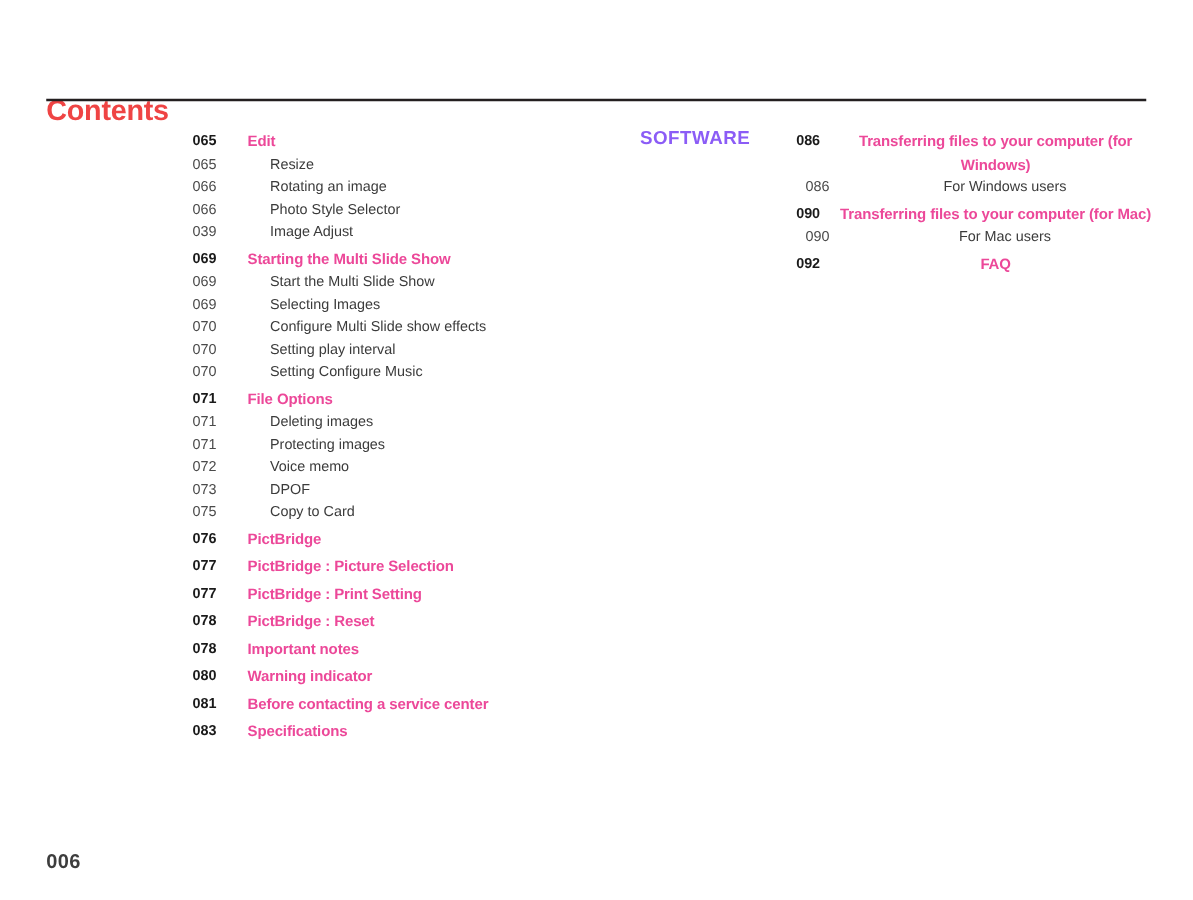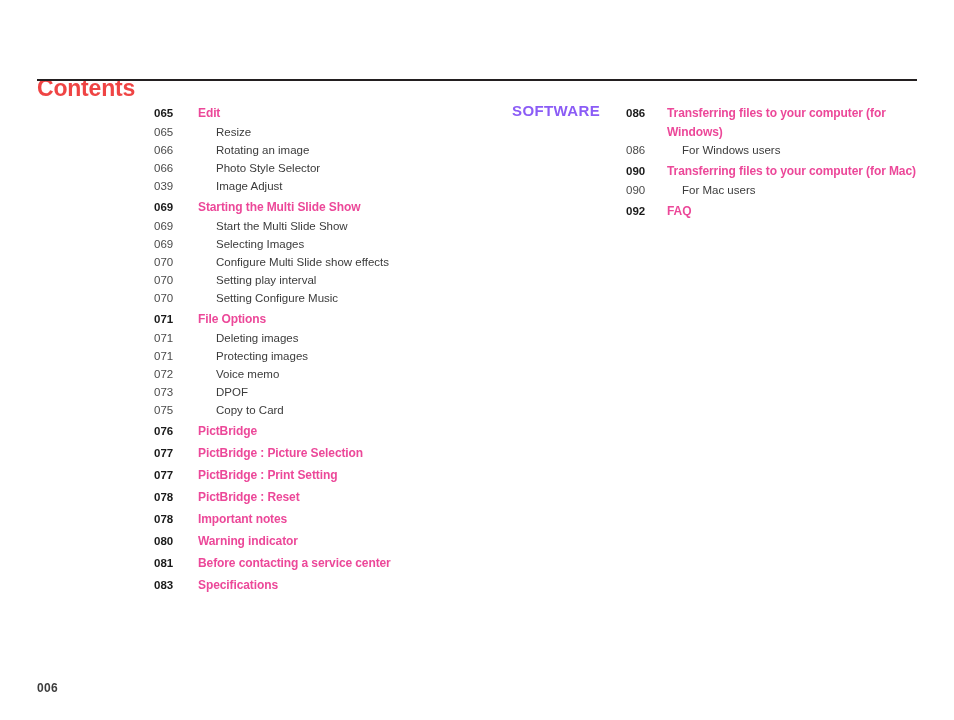--- a/index.html
+++ b/index.html
@@ -42,21 +42,21 @@
     height: 2px;
     background: #231f20;
   }
 
   
   .col {
     position: absolute;
     top: 101px;
   }
   .col-left  { left: 154px; width: 330px; }
-  .col-right { left: 626px; width: 300px; }
+  .col-right { left: 626px; width: 300px; text-align: center; }
 
   
   .section-label {
     position: absolute;
     left: 512px;
     top: 102px;
     font-size: 15px;
     font-weight: bold;
     color: #8b5cf6;
     letter-spacing: 0.4px;
@@ -114,21 +114,21 @@
   
   .col-right .lvl1 .toc-num { width: 41px; }
   .col-right .lvl2 .toc-num { width: 56px; }
   .col-right .lvl1 .toc-title { line-height: 18.5px; }
 
   
   .folio {
     position: absolute;
     left: 37px;
     top: 681px;
-    font-size: 12px;
+    font-size: 16px;
     font-weight: bold;
     color: #3d3d3d;
     letter-spacing: 0.3px;
   }
 </style>
 </head>
 <body>
 
 <div class="page">
 

